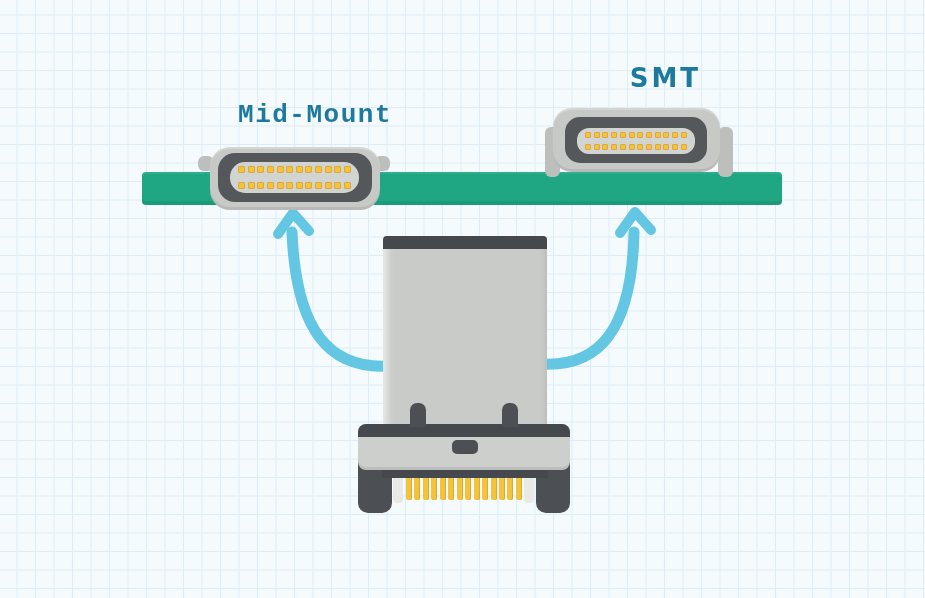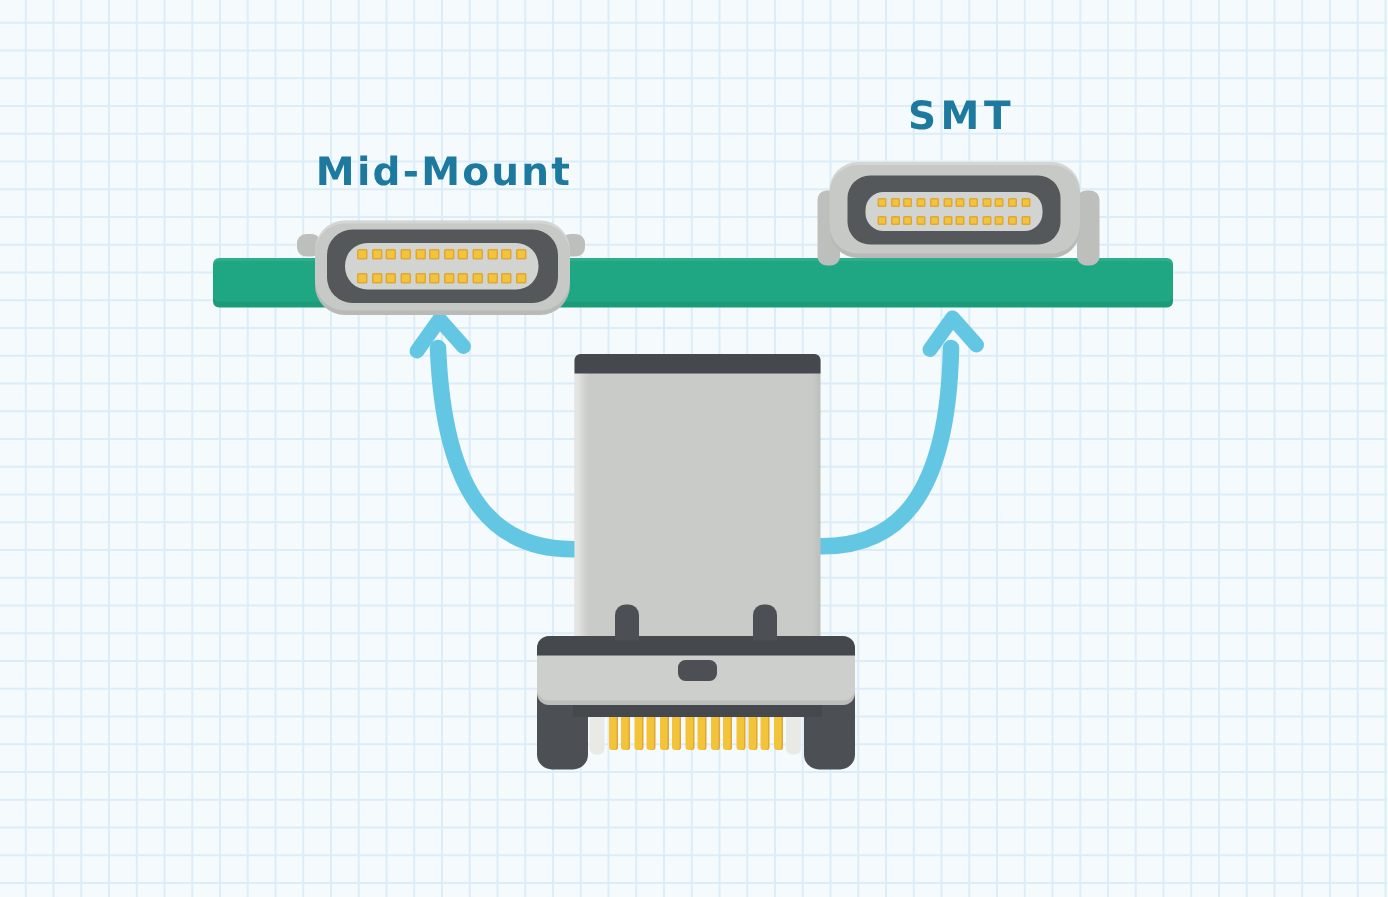--- a/index.html
+++ b/index.html
@@ -77,22 +77,22 @@
   .pin-white-r{left:166px;}
   .plug-pin-row{left:48px;top:234px;width:116px;height:30px;display:flex;justify-content:space-between;z-index:2;}
   .plug-pin{width:6px;height:30px;background:var(--pin-gold);border-radius:0 0 2px 2px;box-shadow:inset -1px 0 0 #dfa73a;}
   .plug-bar{left:24px;top:230px;width:166px;height:12px;background:var(--plug-dark);z-index:3;}
   .plug-base{left:0;top:188px;width:212px;height:46px;background:#cdcfcc;border-radius:8px;z-index:5;
     box-shadow:inset 0 -3px 0 rgba(0,0,0,0.08);}
   .plug-base-top{left:0;top:188px;width:212px;height:13px;background:var(--plug-dark);border-radius:8px 8px 0 0;z-index:6;}
   .plug-hole{left:94px;top:204px;width:26px;height:14px;background:#4c5054;border-radius:5px;z-index:7;}
 
   
-  .label{z-index:8;color:var(--label-text);font-weight:700;text-align:center;letter-spacing:1.5px;font-size:26px;}
-  .label-mid{left:200px;top:100px;width:192px;}
+  .label{z-index:8;color:var(--label-text);font-weight:700;text-align:right;letter-spacing:1.5px;font-size:26px;}
+  .label-mid{left:200px;top:100px;width:192px;font-family:Liberation Mono, monospace;}
   .label-smt{left:581px;top:63px;width:120px;letter-spacing:3px;}
   .label-plug{left:401px;top:519px;width:130px;}
 </style>
 </head>
 <body>
 
 <div class="canvas">
 
   <div class="abs pcb"></div>
 

